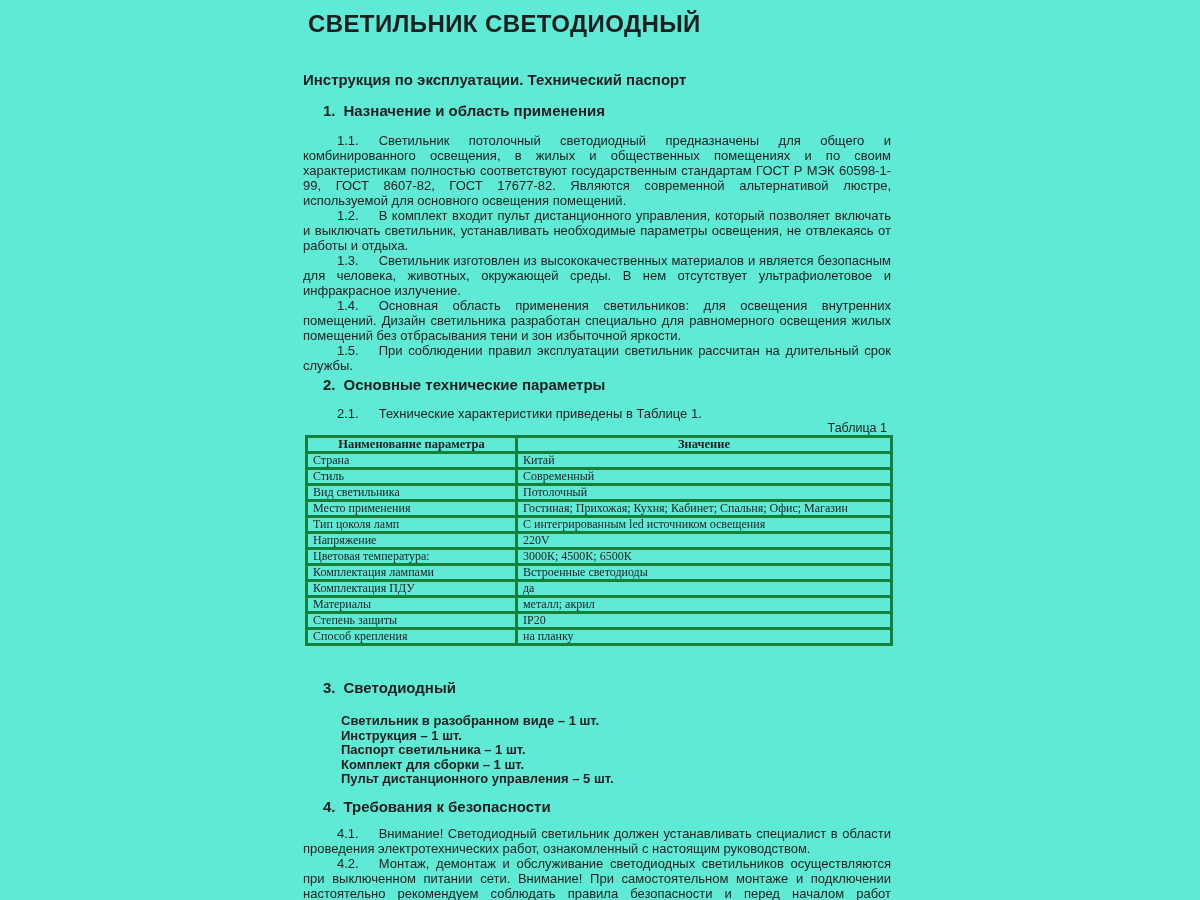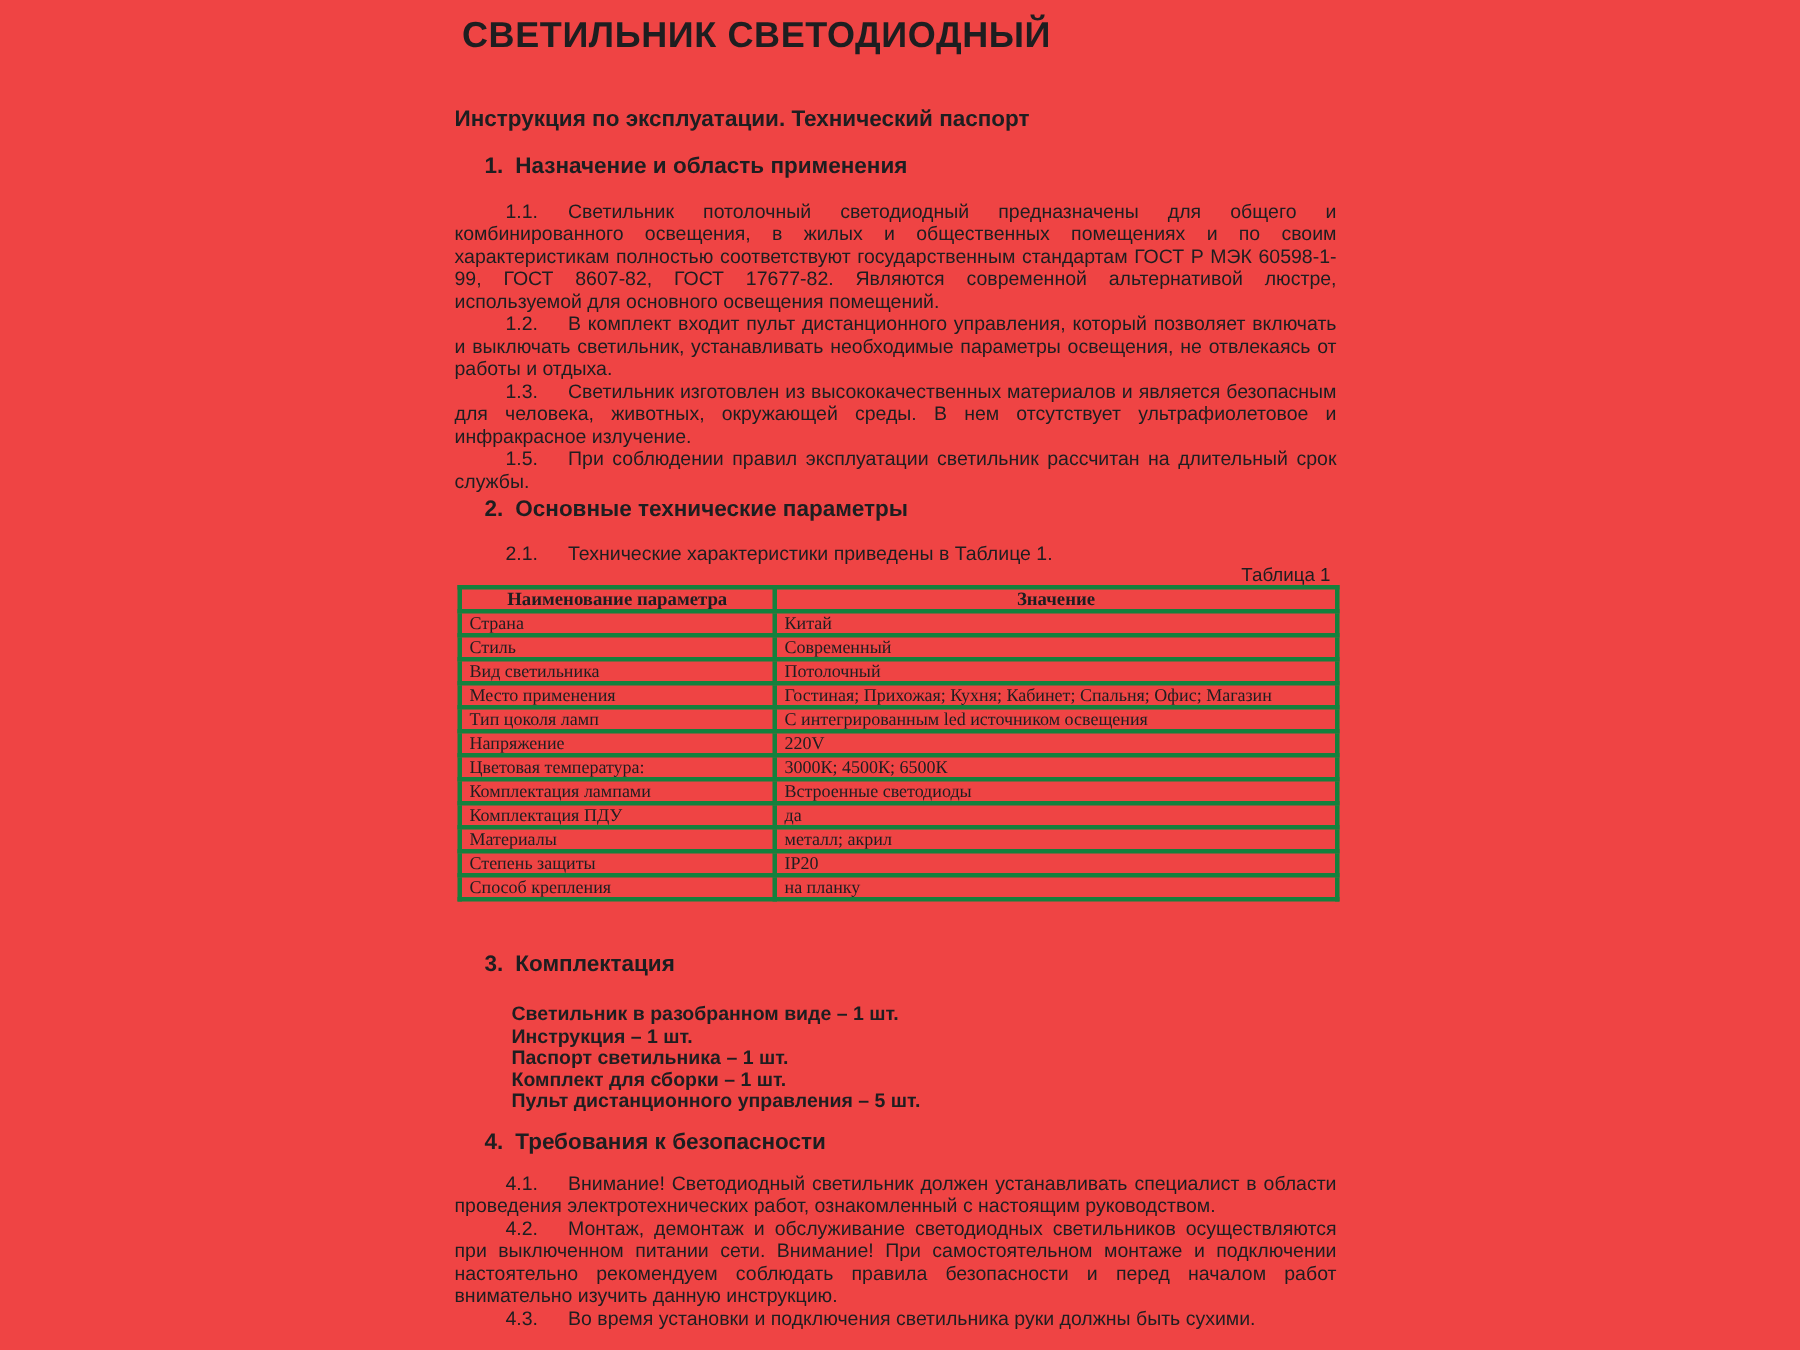--- a/index.html
+++ b/index.html
@@ -4,21 +4,21 @@
 <style>
   html, body {
     margin: 0;
     padding: 0;
     background: #ffffff;
   }
   .page {
     position: relative;
     width: 1200px;
     height: 900px;
-    background: #ef4444;
+    background: #5eead4;
     overflow: hidden;
     font-family: "Liberation Sans", sans-serif;
     color: #1e1e20;
   }
   .doc {
     position: absolute;
     left: 303px;
     top: 0;
     width: 588px;
   }
@@ -105,20 +105,21 @@
 
     <div class="title">СВЕТИЛЬНИК СВЕТОДИОДНЫЙ</div>
     <div class="subtitle">Инструкция по эксплуатации. Технический паспорт</div>
 
     <div class="sec-heading h1">
       <span class="sec-num">1.</span><span>Назначение и область применения</span>
     </div>
     <p class="para first-para"><span class="pnum">1.1.</span><span>Светильник потолочный светодиодный предназначены для общего и комбинированного освещения, в жилых и общественных помещениях и по своим характеристикам полностью соответствуют государственным стандартам ГОСТ Р МЭК 60598-1-99, ГОСТ 8607-82, ГОСТ 17677-82. Являются современной альтернативой люстре, используемой для основного освещения помещений.</span></p>
     <p class="para"><span class="pnum">1.2.</span><span>В комплект входит пульт дистанционного управления, который позволяет включать и выключать светильник, устанавливать необходимые параметры освещения, не отвлекаясь от работы и отдыха.</span></p>
     <p class="para"><span class="pnum">1.3.</span><span>Светильник изготовлен из высококачественных материалов и является безопасным для человека, животных, окружающей среды. В нем отсутствует ультрафиолетовое и инфракрасное излучение.</span></p>
+    <p class="para"><span class="pnum">1.4.</span><span>Основная область применения светильников: для освещения внутренних помещений. Дизайн светильника разработан специально для равномерного освещения жилых помещений без отбрасывания тени и зон избыточной яркости.</span></p>
     <p class="para"><span class="pnum">1.5.</span><span>При соблюдении правил эксплуатации светильник рассчитан на длительный срок службы.</span></p>
 
     <div class="sec-heading h2">
       <span class="sec-num">2.</span><span>Основные технические параметры</span>
     </div>
     <p class="para single-para"><span class="pnum">2.1.</span><span>Технические характеристики приведены в Таблице 1.</span></p>
     <div class="table-caption">Таблица 1</div>
 
     <table class="tech">
       <colgroup>
@@ -177,21 +178,21 @@
             <td>IP20</td>
           </tr>
         <tr>
             <td>Способ крепления</td>
             <td>на планку</td>
           </tr>
       </tbody>
     </table>
 
     <div class="sec-heading h3">
-      <span class="sec-num">3.</span><span>Комплектация</span>
+      <span class="sec-num">3.</span><span>Светодиодный</span>
     </div>
     <div class="kit-list">
       <p class="kit-item">Светильник в разобранном виде – 1 шт.</p>
       <p class="kit-item">Инструкция – 1 шт.</p>
       <p class="kit-item">Паспорт светильника – 1 шт.</p>
       <p class="kit-item">Комплект для сборки – 1 шт.</p>
       <p class="kit-item">Пульт дистанционного управления – 5 шт.</p>
     </div>
 
     <div class="sec-heading h4">

